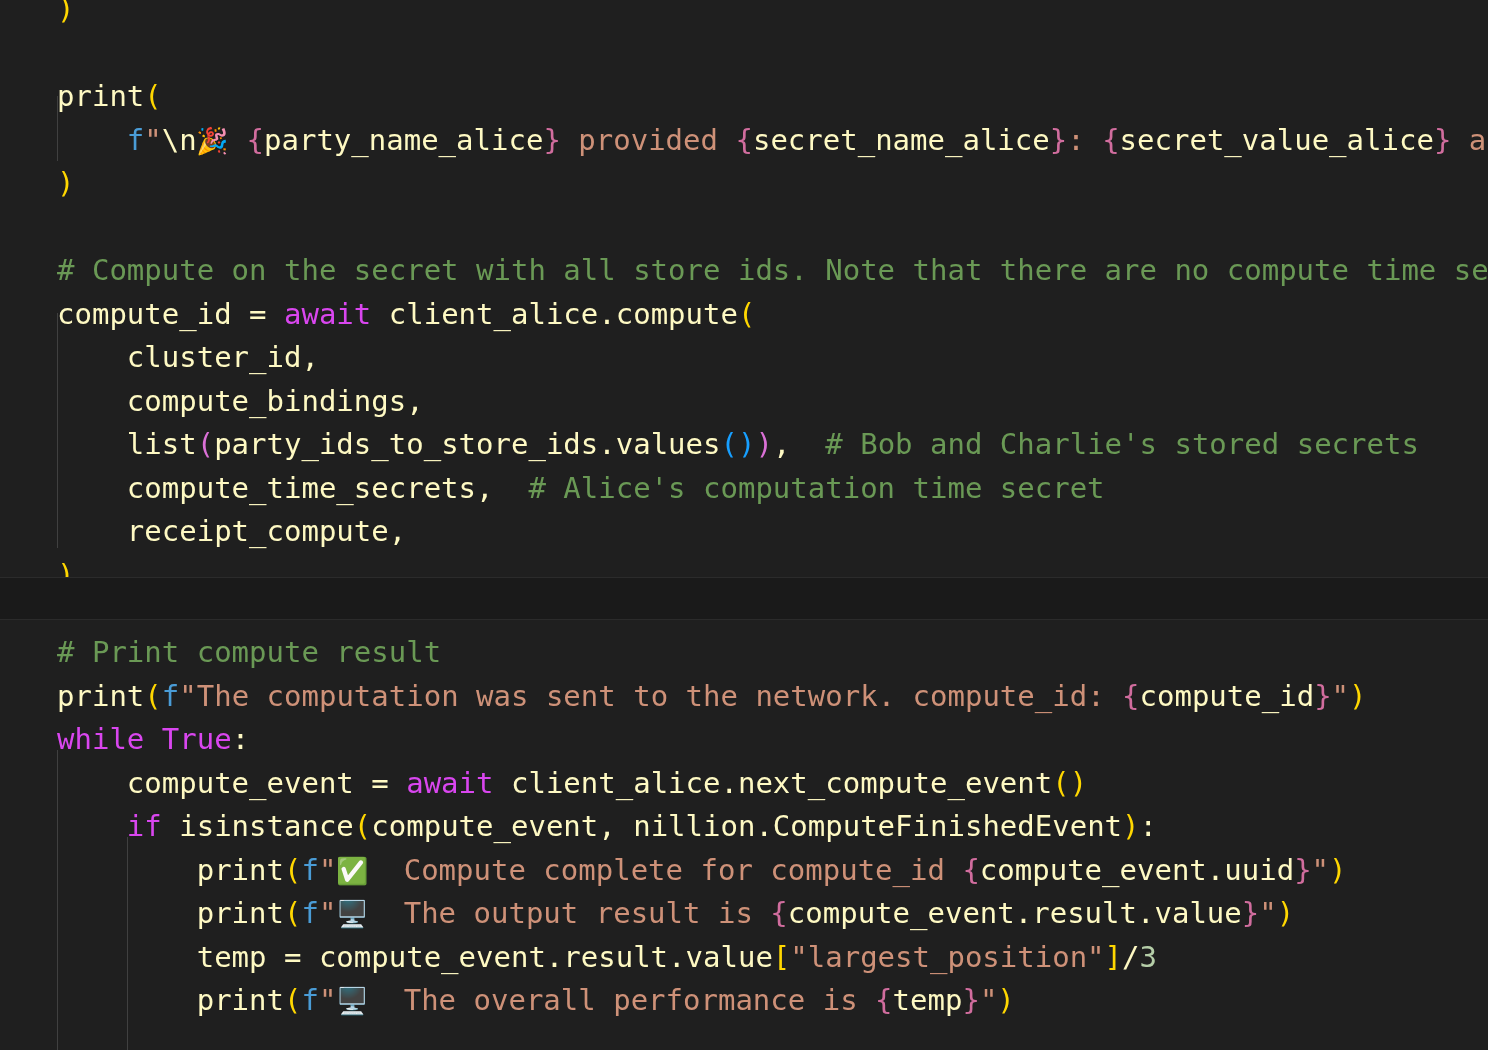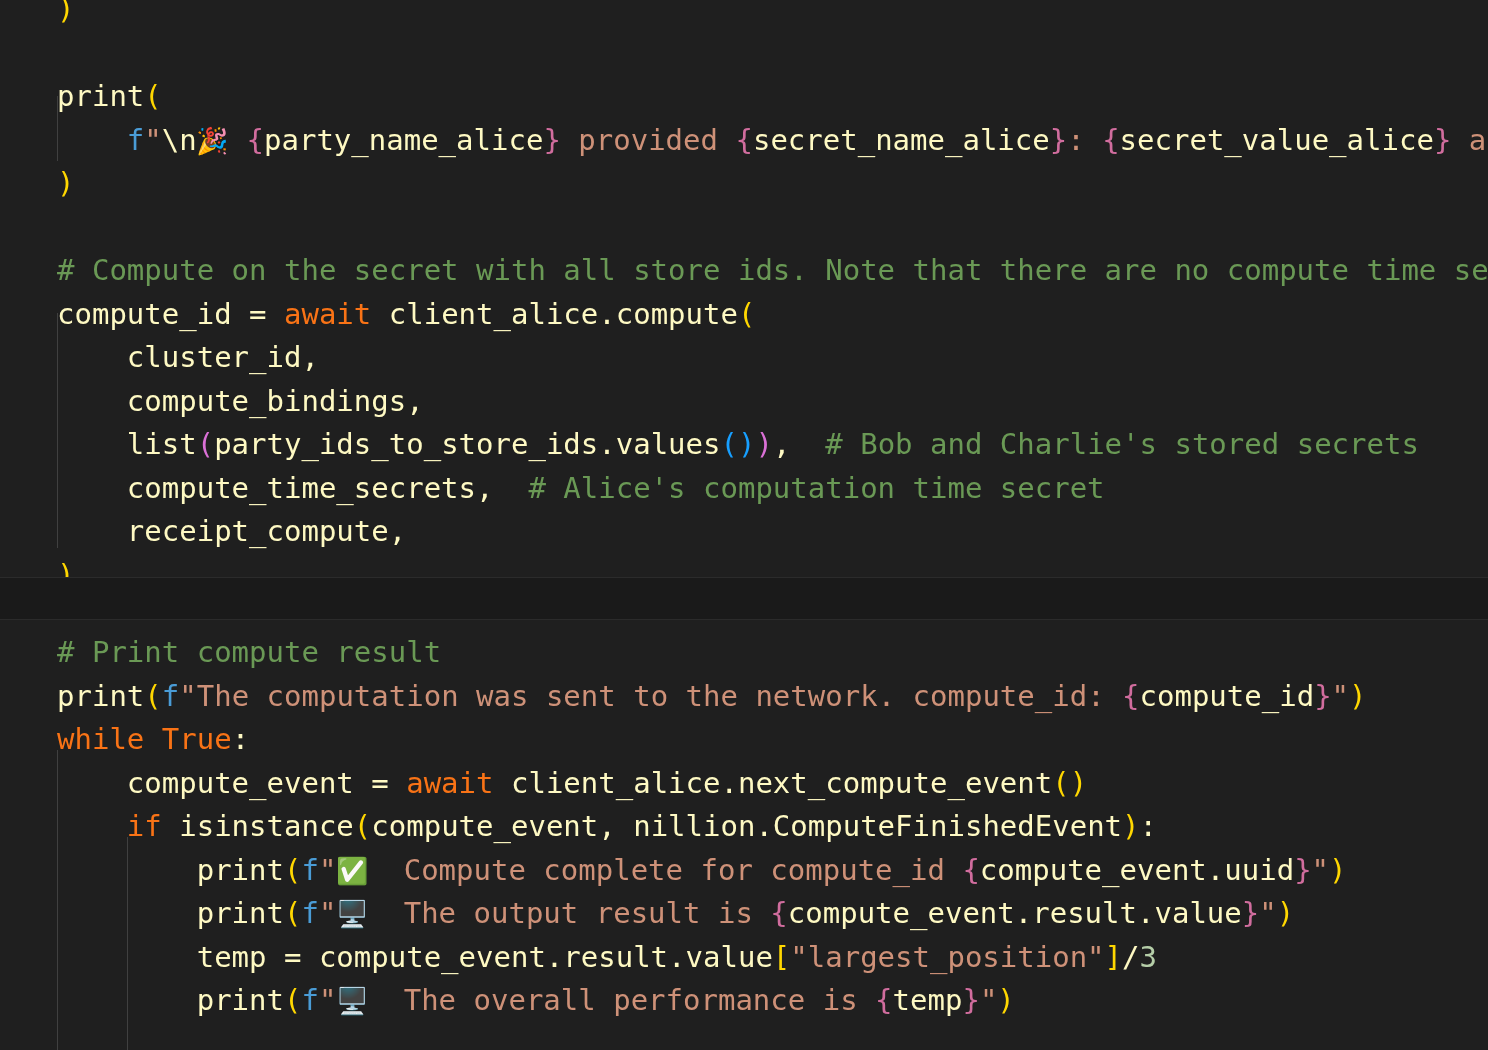--- a/index.html
+++ b/index.html
@@ -60,21 +60,21 @@
 
   
   .guide {
     position: absolute;
     width: 1px;
     background: #404040;
   }
 
   
   .plain   { color: #fef9c3; }
-  .kw      { color: #f97316; }   
+  .kw      { color: #d946ef; }   
   .cmt     { color: #6a9955; }   
   .str     { color: #ce9178; }   
   .fpfx    { color: #4a9cd6; }   
   .brace   { color: #d16d9e; }   
   .num     { color: #b5cea8; }   
   .p-y     { color: #ffd700; }   
   .p-m     { color: #da70d6; }   
   .p-b     { color: #179fff; }   
   .emoji {
     font-family: "DejaVu Sans", sans-serif;

